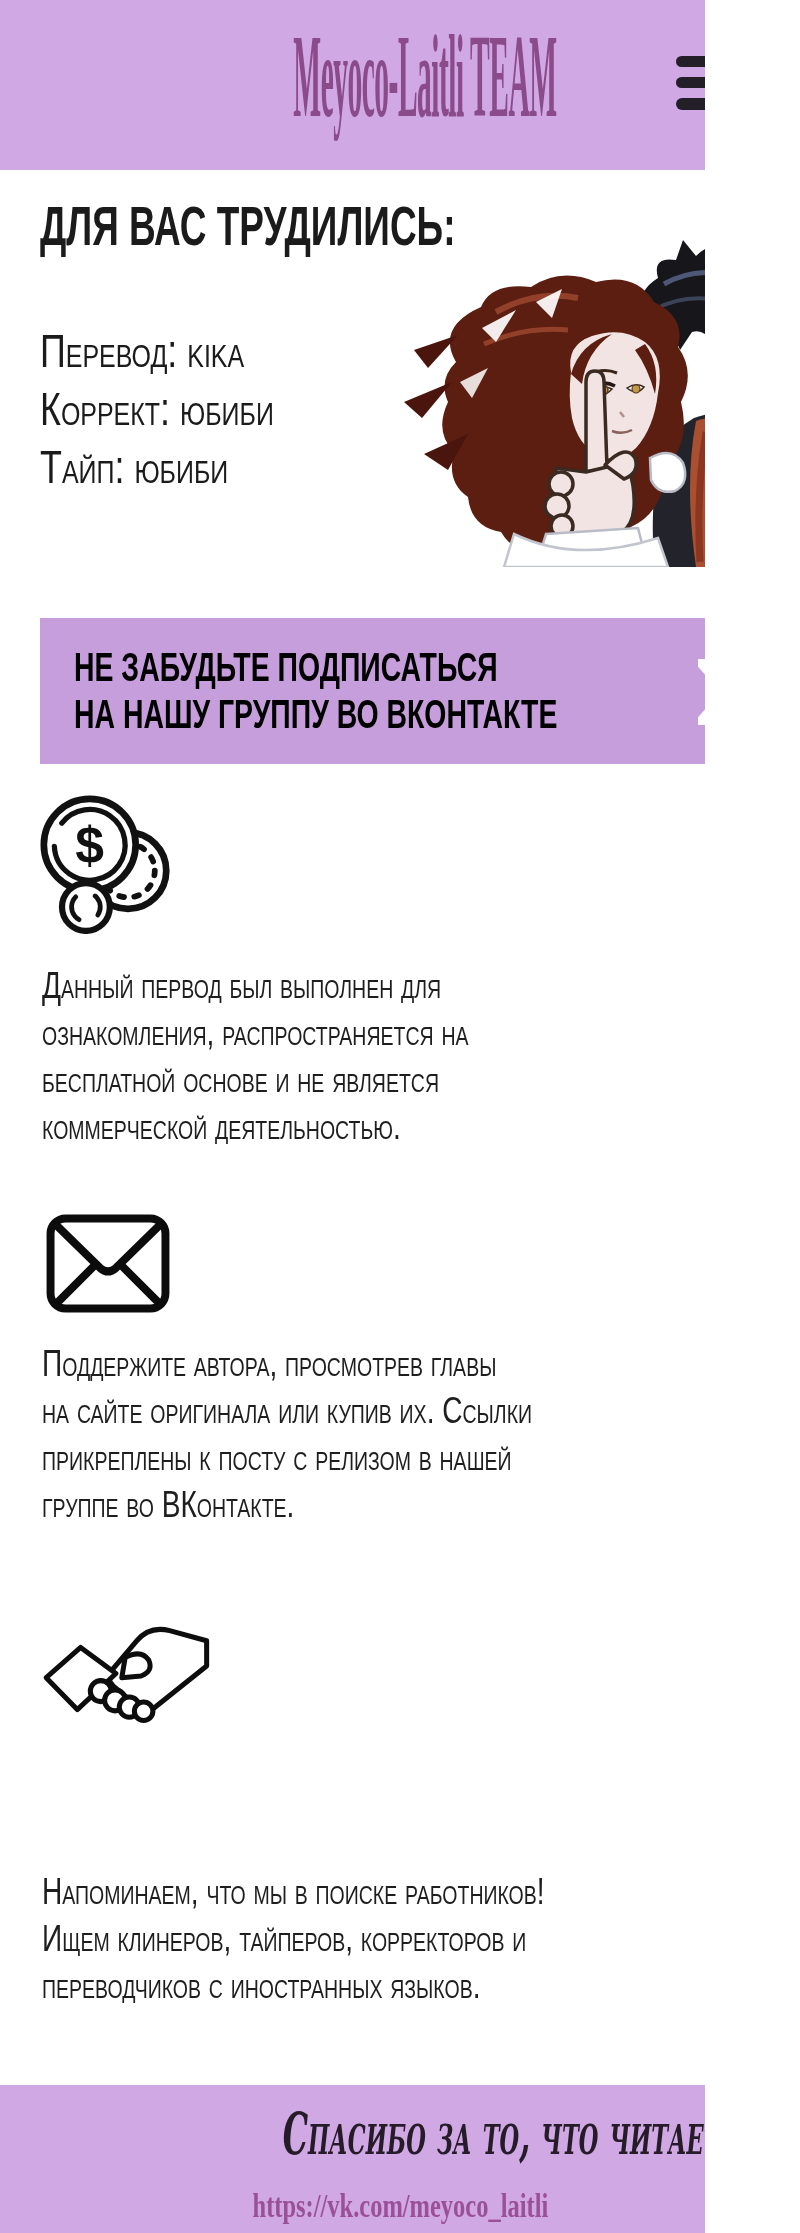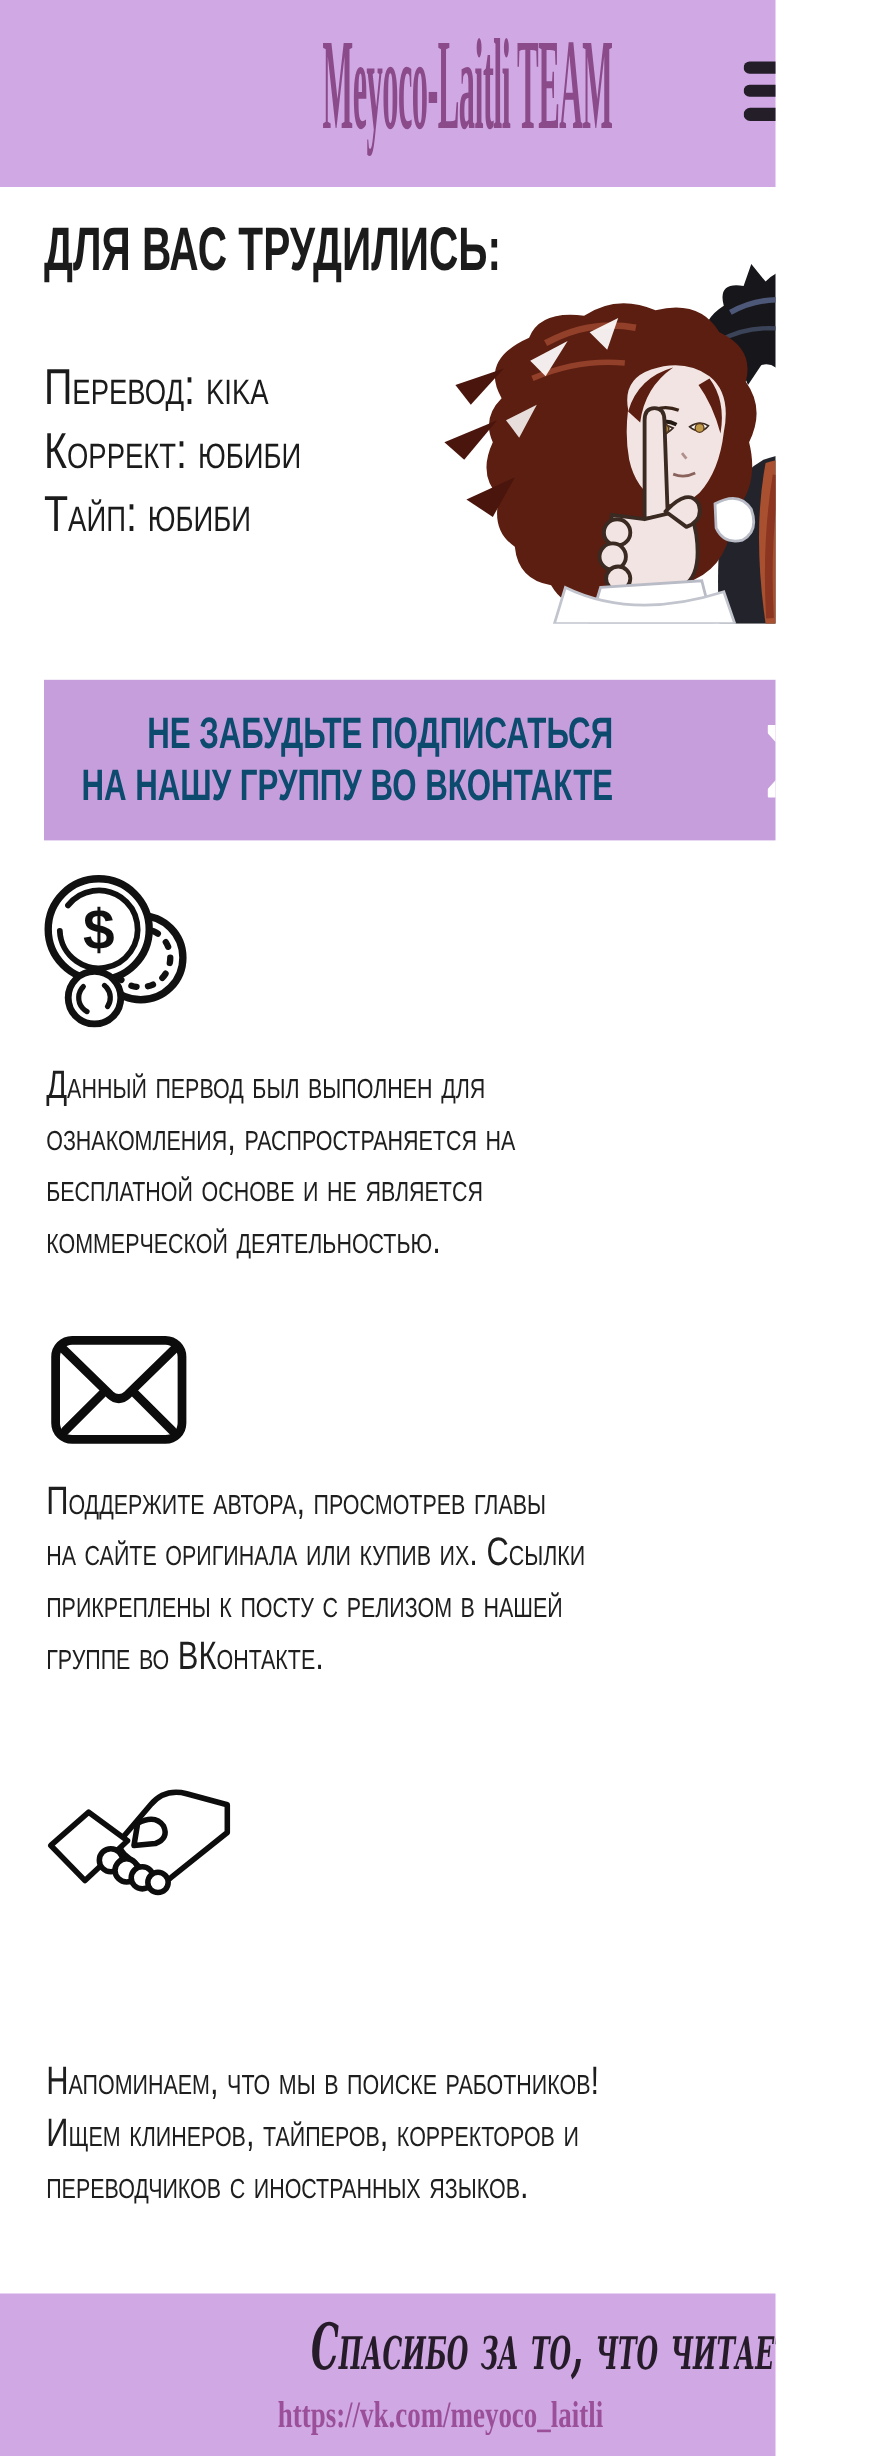--- a/index.html
+++ b/index.html
@@ -26,42 +26,42 @@
   .heading .tx { transform:scaleX(0.66); letter-spacing:0; }
 
   .credits { left:40px; top:322px; font-size:46px; line-height:58px; color:#1b1b1b;
              font-variant:small-caps; }
   .credits .tx { transform:scaleX(0.78); }
 
   .artwork { left:396px; top:232px; }
 
   .banner { left:40px; top:618px; width:720px; height:146px; background:#c69edb;
             display:flex; align-items:center; cursor:pointer; }
-  .banner-text { margin-left:34px; font-size:40px; line-height:47px; color:#0c4a6e;
-                 font-weight:600;text-align:right; }
+  .banner-text { margin-left:34px; font-size:40px; line-height:47px; color:#000000;
+                 font-weight:600; }
   .banner-text .tx { transform:scaleX(0.71); }
   .banner-chevron { position:absolute; right:26px; top:41px; }
 
   .para { font-size:36px; line-height:47px; color:#1e1e1e; font-variant:small-caps; }
   .para .tx { transform:scaleX(0.78); }
   .para1 { left:42px; top:962px; }
   .para2 { left:42px; top:1340px; }
   .para3 { left:42px; top:1868px; }
 
   .icon-coins     { left:40px; top:792px; }
   .icon-envelope  { left:46px; top:1214px; }
   .icon-handshake { left:42px; top:1620px; }
 
   
   .ftr { position:absolute; left:0; top:2085px; width:800px; height:148px; background:#d0a8e4; }
   .ftr-thanks { position:absolute; left:0; top:18px; width:800px; text-align:center;
                 font-family:"DejaVu Serif", serif; font-style:italic; font-weight:700;
                 font-size:58px; line-height:1.1; color:#261c29; font-variant:small-caps; }
   .ftr-thanks .txc { transform:scaleX(0.55); }
-  .ftr-url { position:absolute; left:0; top:92px; width:800px; text-align:center;
+  .ftr-url { position:absolute; left:0; top:102px; width:800px; text-align:center;
              font-family:"Liberation Serif", serif; font-weight:700; font-size:34px;
              color:#9a4f98; cursor:pointer; }
   .ftr-url .txc { transform:scaleX(0.72); }
 </style>
 </head>
 <body>
 
 <div id="page">
 
   <header class="hdr">

